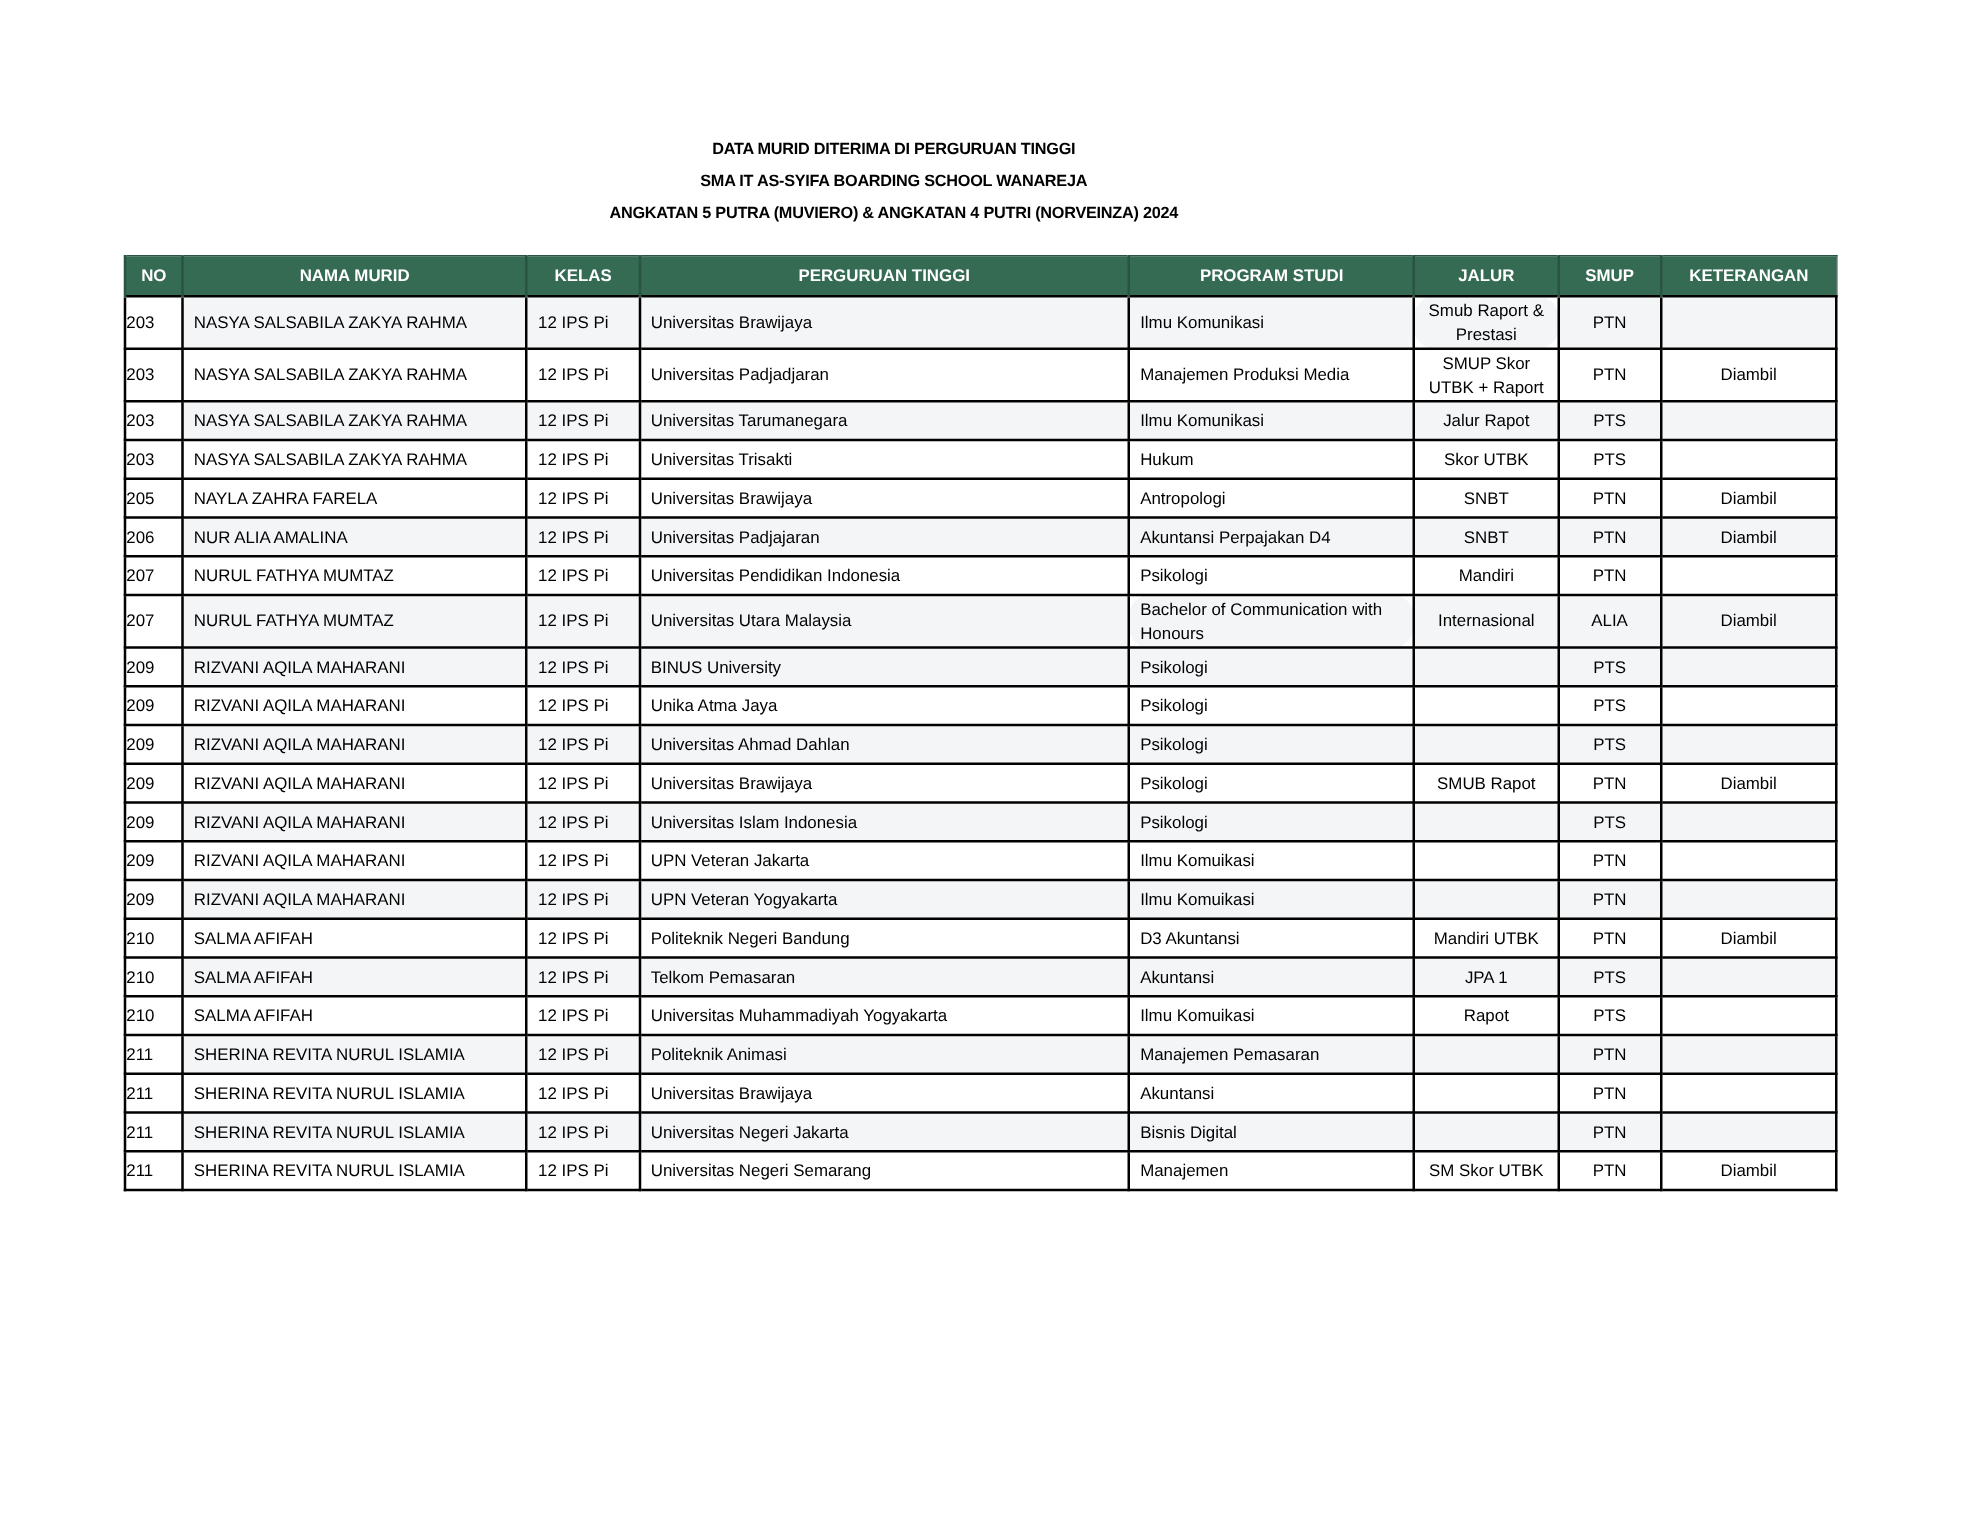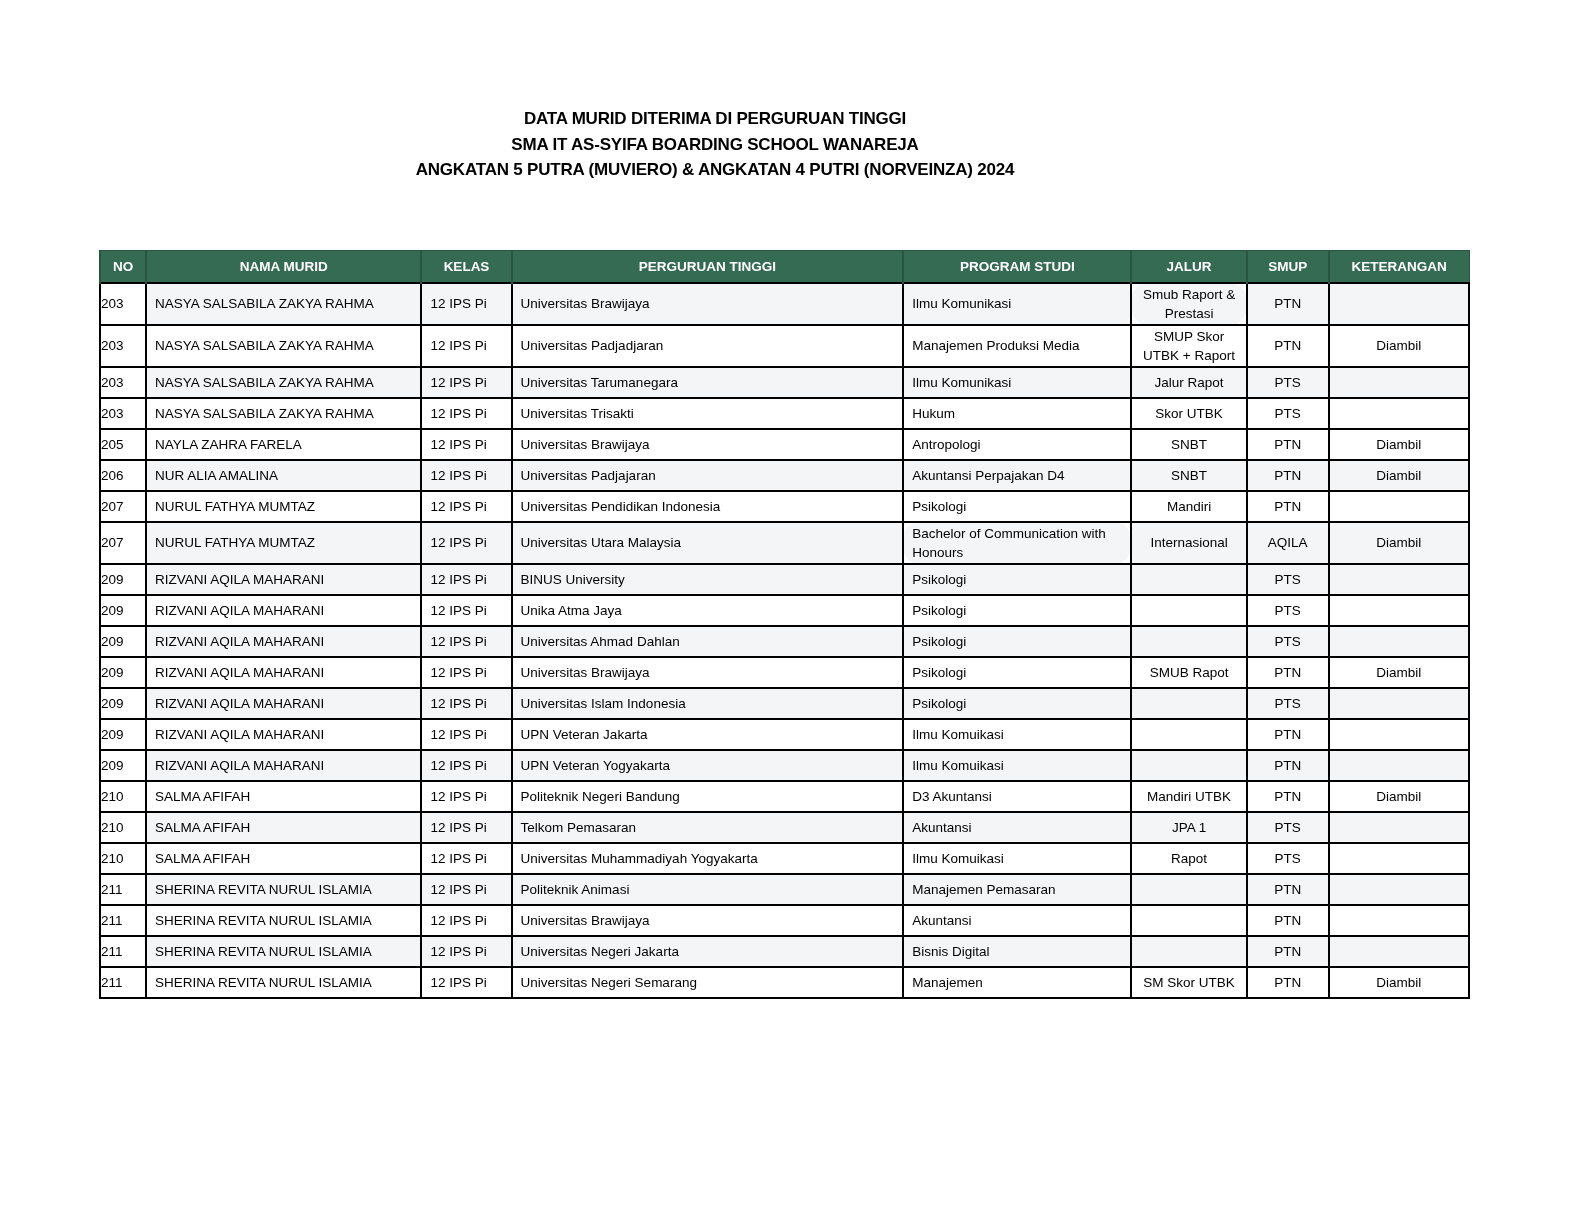--- a/index.html
+++ b/index.html
@@ -17,34 +17,33 @@
     }
     .titles {
       position: absolute;
       left: 0;
       top: 109px;
       width: 1430px;
       text-align: center;
     }
     .titles div {
       font-weight: bold;
-      font-size: 17px;
+      font-size: 13px;
       height: 25.5px;
       line-height: 20px;
       letter-spacing: -0.2px;
     }
     table.data-table {
       position: absolute;
       left: 99px;
       top: 204px;
       width: 1371px;
       border-collapse: collapse;
       table-layout: fixed;
       font-size: 13.5px;
-      margin-top: 46px;
     }
     table.data-table th {
       background: #356a53;
       color: #ffffff;
       font-weight: bold;
       font-size: 13.5px;
       height: 31px;
       padding: 0;
       text-align: center;
       border: 1px solid #2a5442;
@@ -193,21 +192,21 @@
         <td class="c">PTN</td>
         <td class="c"></td>
       </tr>
       <tr class="shade tall">
         <td class="no">207</td>
         <td>NURUL FATHYA MUMTAZ</td>
         <td>12 IPS Pi</td>
         <td>Universitas Utara Malaysia</td>
         <td class="wrap">Bachelor of Communication with Honours</td>
         <td class="c">Internasional</td>
-        <td class="c">AQILA</td>
+        <td class="c">ALIA</td>
         <td class="c">Diambil</td>
       </tr>
       <tr class="shade">
         <td class="no">209</td>
         <td>RIZVANI AQILA MAHARANI</td>
         <td>12 IPS Pi</td>
         <td>BINUS University</td>
         <td>Psikologi</td>
         <td class="c"></td>
         <td class="c">PTS</td>

